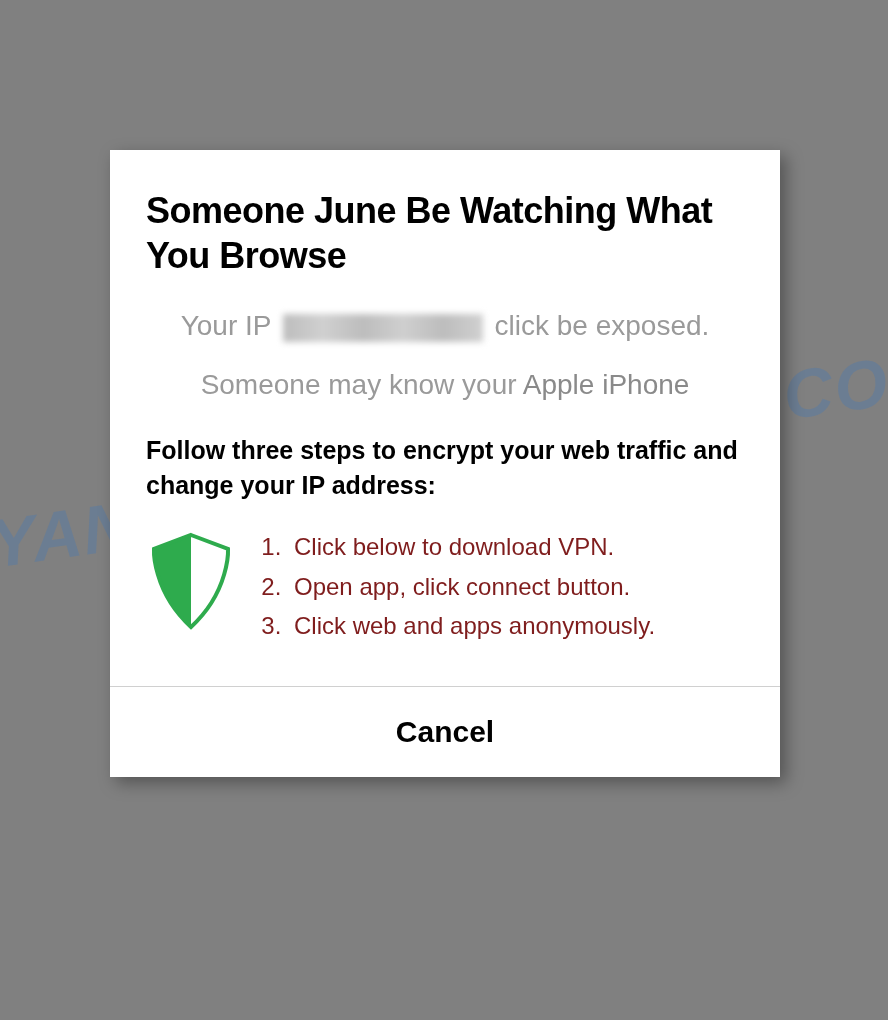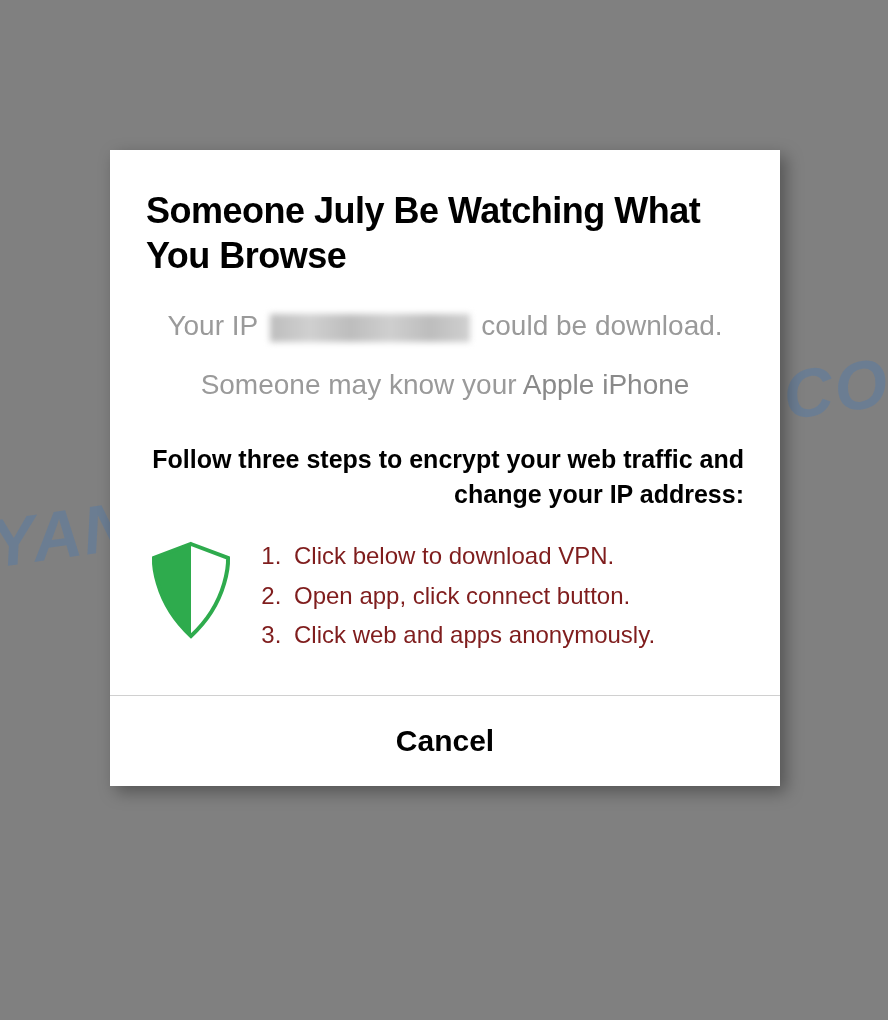--- a/index.html
+++ b/index.html
@@ -73,23 +73,22 @@
     }
     .subtitle .bold-gray {
       font-weight: 400;
       color: #8a8a8a;
     }
     .instructions-title {
       font-size: 25px;
       font-weight: 700;
       color: #000;
       line-height: 1.4;
-      margin-top: 37px;
+      margin-top: 28px;
       margin-bottom: 24px;
-      text-align: right;
     }
     .steps-row {
       display: flex;
       align-items: flex-start;
       gap: 22px;
     }
     .shield-icon {
       flex-shrink: 0;
       margin-top: 4px;
     }
@@ -125,24 +124,24 @@
     }
   </style>
 </head>
 <body>
 
 <div class="watermark left">MYANTISPYW</div>
 <div class="watermark right">E.COM</div>
 
 <div class="dialog">
   <div class="dialog-content">
-    <h1 class="dialog-title">Someone July Be Watching What You Browse</h1>
+    <h1 class="dialog-title">Someone June Be Watching What You Browse</h1>
 
     <p class="subtitle">
-      <span>Your IP </span><span class="blurred"></span><span> could be download.</span>
+      <span>Your IP </span><span class="blurred"></span><span> click be exposed.</span>
     </p>
 
     <p class="subtitle">
       <span>Someone may know your </span><span class="bold-gray">Apple iPhone</span>
     </p>
 
     <p class="instructions-title">Follow three steps to encrypt your web traffic and change your IP address:</p>
 
     <div class="steps-row">
       <span class="shield-icon">

